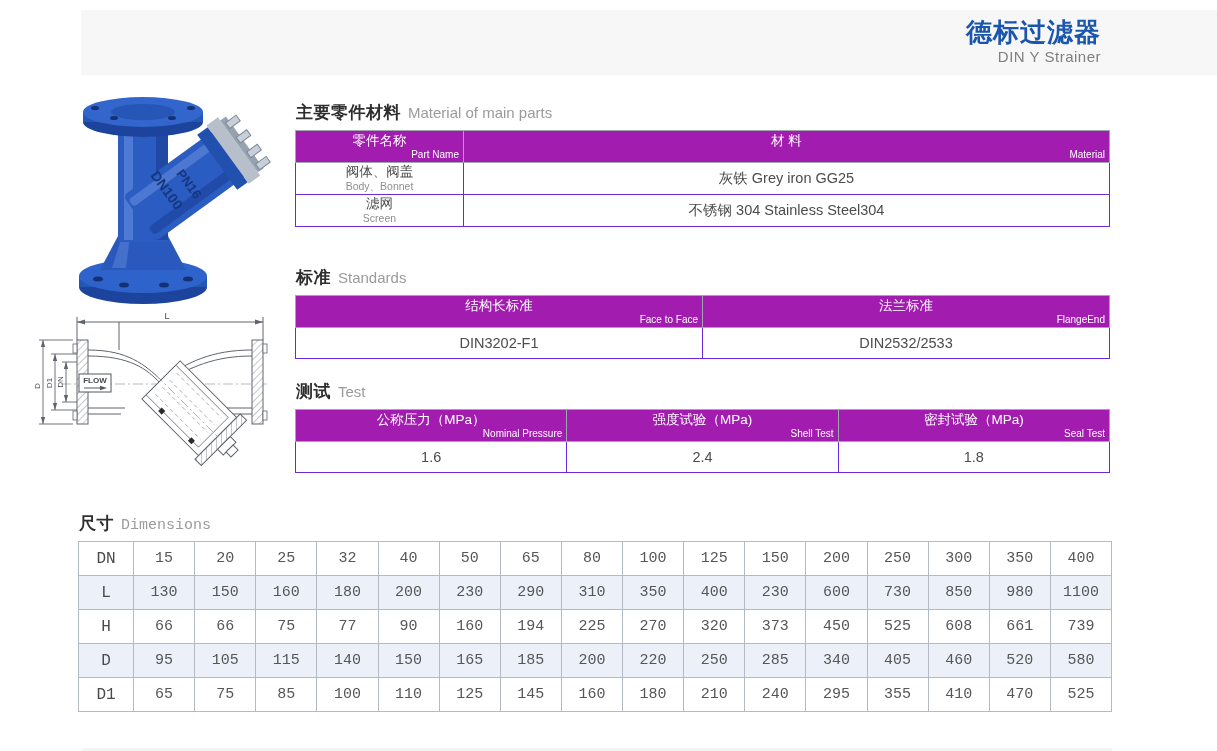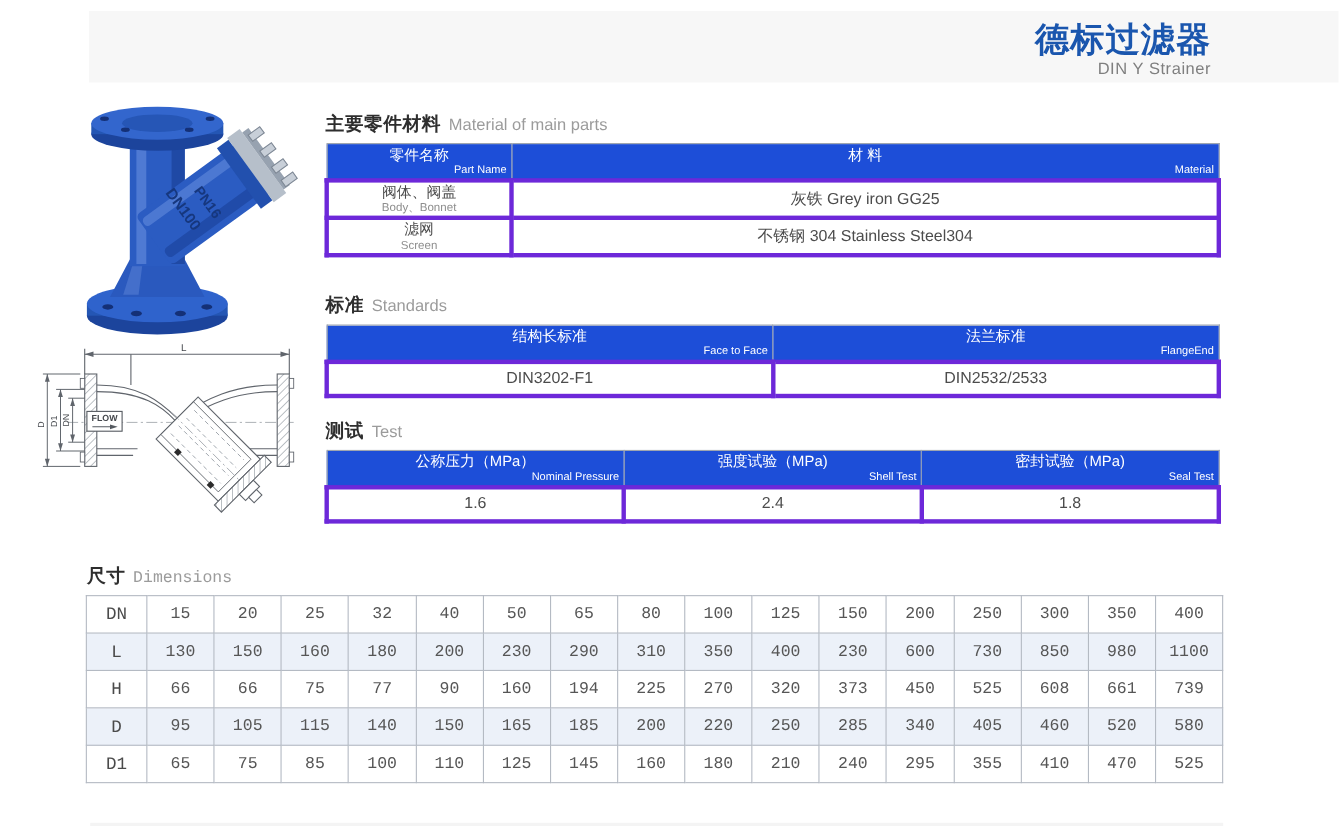--- a/index.html
+++ b/index.html
@@ -4,44 +4,44 @@
 <style>
   * { box-sizing: border-box; }
   html,body { margin:0; padding:0; }
   body {
     width:1217px; height:751px; position:relative; overflow:hidden;
     background:#ffffff; font-family:"Liberation Sans", sans-serif;
   }
   
   .top-band { position:absolute; left:81px; top:10px; width:1136px; height:65px; background:#f7f7f7; }
   .title-block { position:absolute; top:8px; right:116px; text-align:right; }
-  .title-cn { font-size:31px; font-weight:bold; color:#1a56ae; letter-spacing:1px; line-height:1.15; }
+  .title-cn { font-size:26px; font-weight:bold; color:#1a56ae; letter-spacing:1px; line-height:1.15; }
   .title-en { font-size:15px; color:#7f7f7f; margin-top:0px; letter-spacing:.5px; }
 
   
   .photo   { position:absolute; left:68px;  top:86px;  width:235px; height:232px; }
   .drawing { position:absolute; left:33px;  top:310px; width:240px; height:195px; }
 
   
   .sec { position:absolute; }
   .sec-materials { left:295px; top:101px; width:815px; }
   .sec-standards { left:295px; top:266px; width:815px; }
   .sec-test      { left:295px; top:380px; width:815px; }
   .sec-dims      { left:78px;  top:512px; width:1034px;font-family:Liberation Mono, monospace; }
 
   .sec-head { display:flex; align-items:baseline; gap:7px; margin:0 0 6px 1px; }
   .sec-cn { font-size:17px; font-weight:bold; color:#2e2e2e; letter-spacing:.5px;text-align:center; }
   .sec-en { font-size:15px; color:#9b9b9b; }
 
   table.tbl { width:100%; border-collapse:collapse; table-layout:fixed; }
   .tbl th {
-    background:#1d4ed8; color:#ffffff; font-weight:normal;
+    background:#a21caf; color:#ffffff; font-weight:normal;
     border:1px solid #9fa6b0; padding:2px 4px; height:30px; text-align:center;
   }
-  .tbl td { border:4px solid #6d28d9; text-align:center; color:#4c4c4c; background:#fff; }
+  .tbl td { border:1px solid #6d28d9; text-align:center; color:#4c4c4c; background:#fff; }
   .h-cn { font-size:13.5px; line-height:1.15; }
   .h-en { font-size:10px; line-height:1.1;text-align:right; }
   .c-cn { font-size:13.5px; line-height:1.2; color:#4c4c4c; }
   .c-en { font-size:10.5px; color:#8e8e8e; line-height:1.15; }
   .tbl td.val { font-size:14.5px; height:32px; }
   .sec-standards .tbl td.val, .sec-test .tbl td.val { height:31px; }
 
   
   table.dims-tbl { width:100%; border-collapse:collapse; table-layout:fixed; }
   .dims-tbl td {

